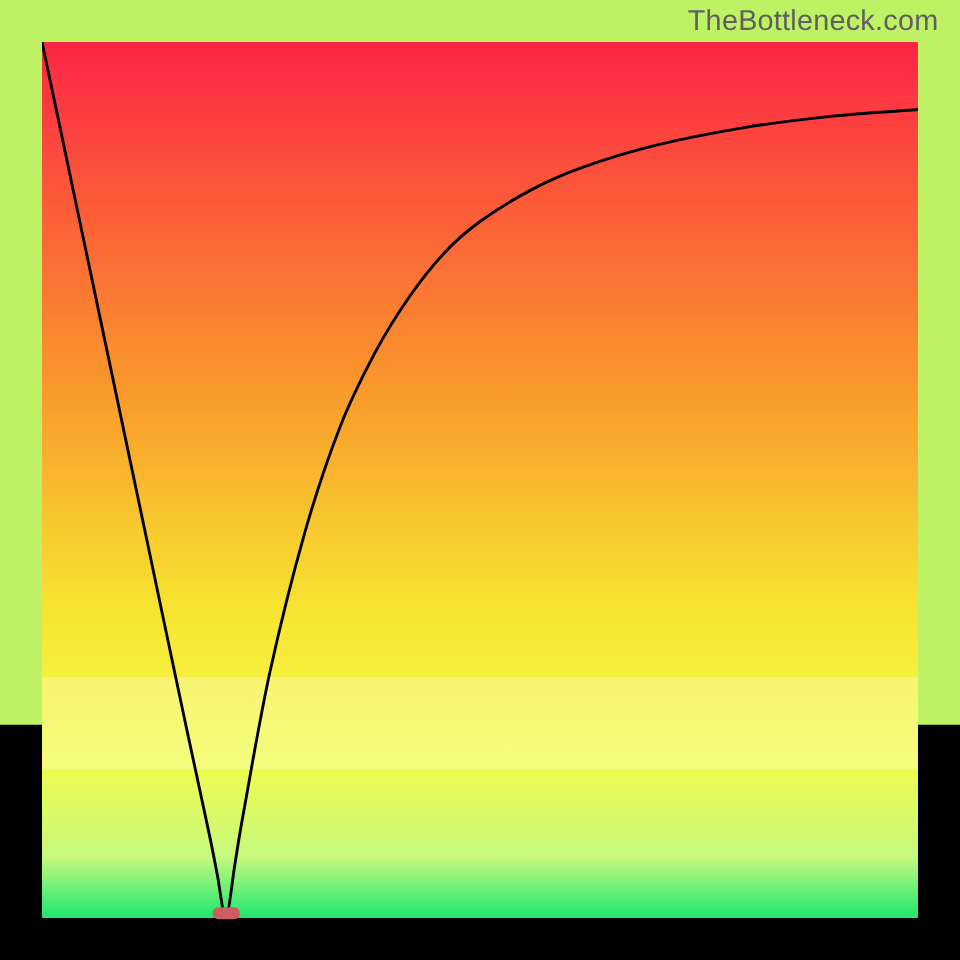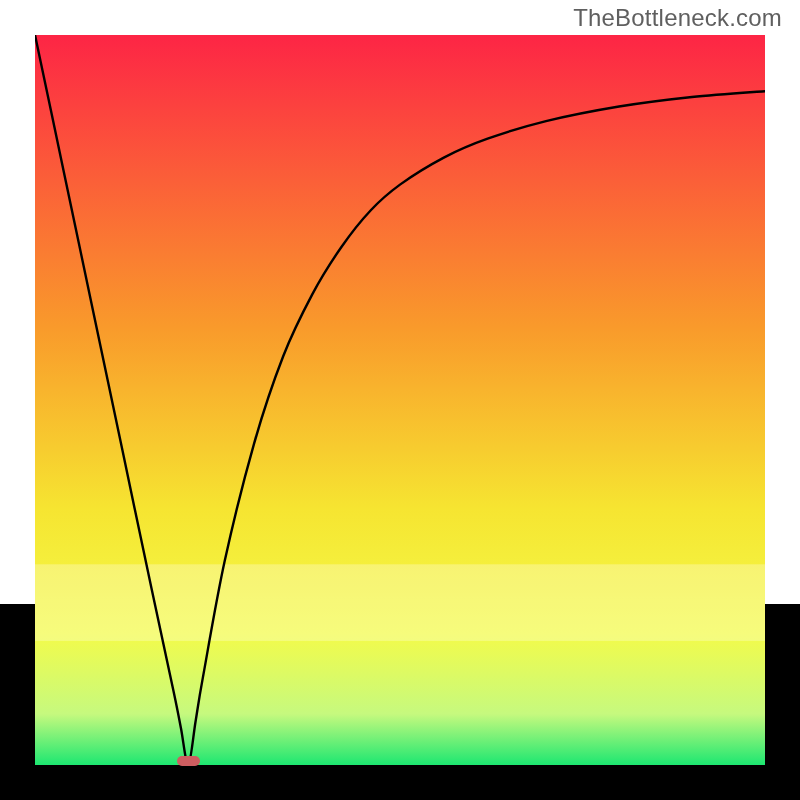--- a/index.html
+++ b/index.html
@@ -8,21 +8,21 @@
     width: 800px;
     height: 800px;
     background: #000;
     font-family: Arial, Helvetica, sans-serif;
     overflow: hidden;
   }
   .frame {
     position: relative;
     width: 800px;
     height: 604px;
-    background: #ffffff;
+    background: #bef264;
   }
   .watermark {
     position: absolute;
     top: 4px;
     right: 18px;
     color: #5f5f5f;
     font-size: 24px;
     font-weight: 500;
     letter-spacing: 0.2px;
     z-index: 5;

